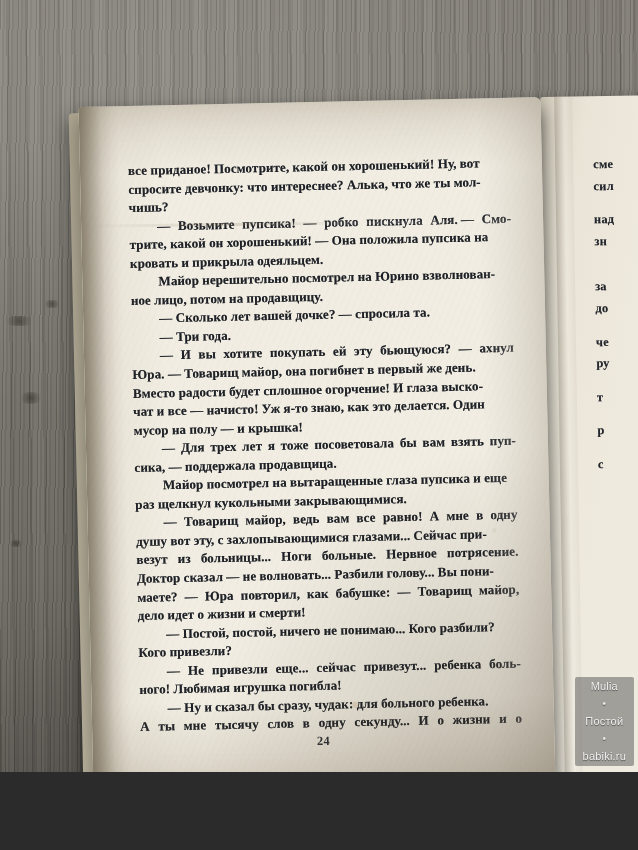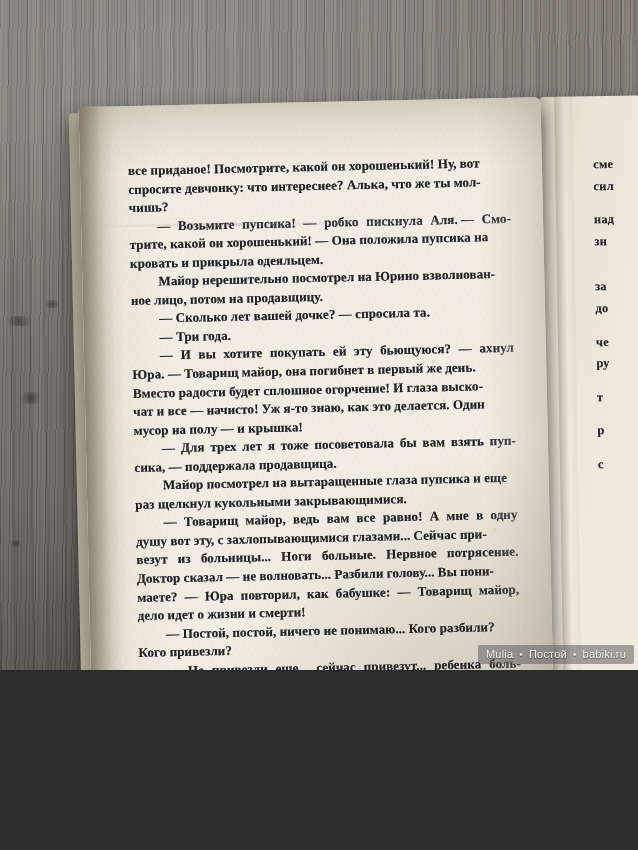--- a/index.html
+++ b/index.html
@@ -3,21 +3,21 @@
 <meta charset="utf-8">
 <style>
   html, body {
     margin: 0;
     padding: 0;
     background: #2b2b2b;
   }
   #scene {
     position: relative;
     width: 638px;
-    height: 670px;
+    height: 772px;
     overflow: hidden;
     font-family: "Liberation Serif", serif;
   }
 
   
   .table-bg {
     position: absolute;
     inset: 0;
     background-color: #7d7a73;
     background-image:
@@ -211,20 +211,21 @@
     align-items: center;
     gap: 6px;
     padding: 3px 8px 4px 8px;
     background: rgba(96,96,96,0.55);
     border-radius: 2px;
     font-family: "Liberation Sans", sans-serif;
     font-size: 11px;
     color: #efefef;
     letter-spacing: 0.2px;
     text-shadow: 0 1px 1px rgba(0,0,0,0.5);
+    flex-direction: column;
   }
   .watermark .dot { opacity: 0.9; font-size: 10px; }
 </style>
 </head>
 <body>
 
 <div id="scene">
 
   <div class="table-bg"></div>
   <div class="wood-knot" style="left:18px;  top:392px; width:26px; height:12px;"></div>

